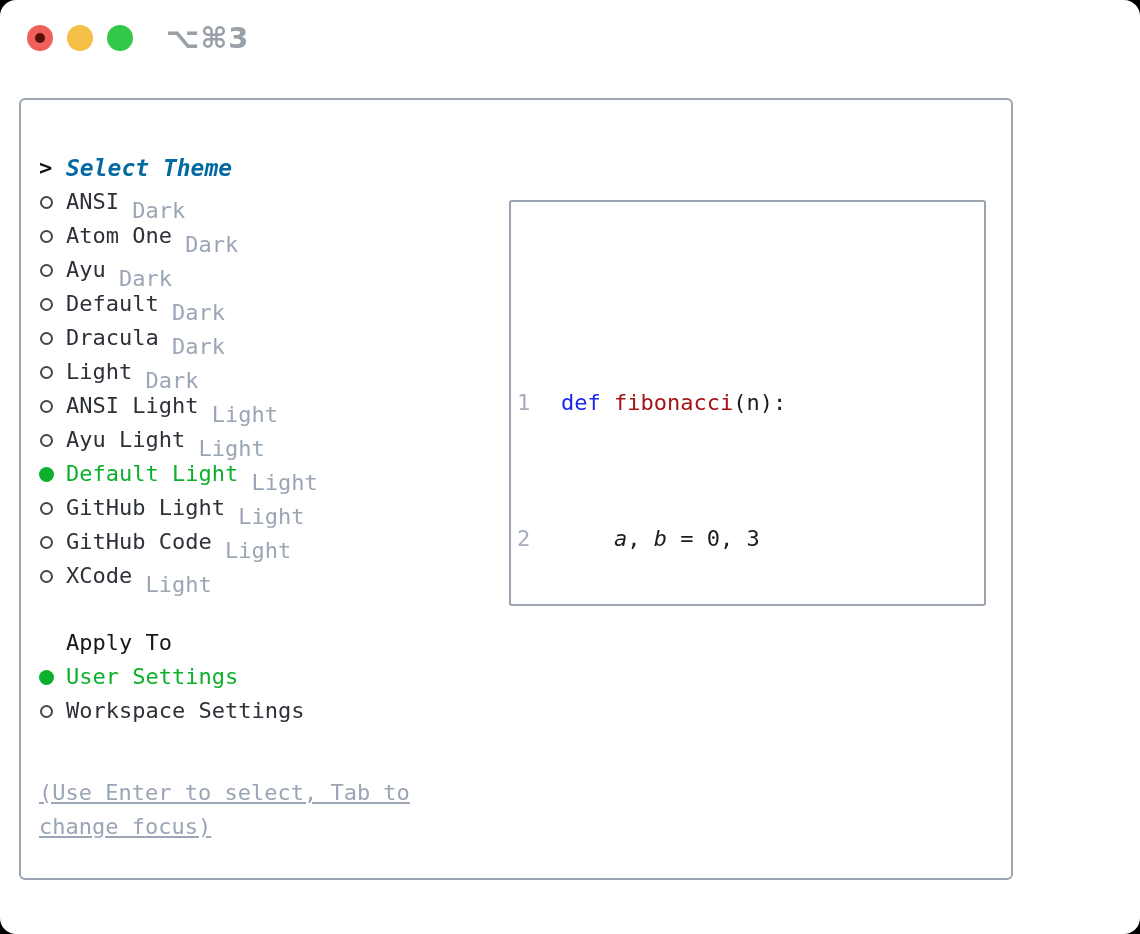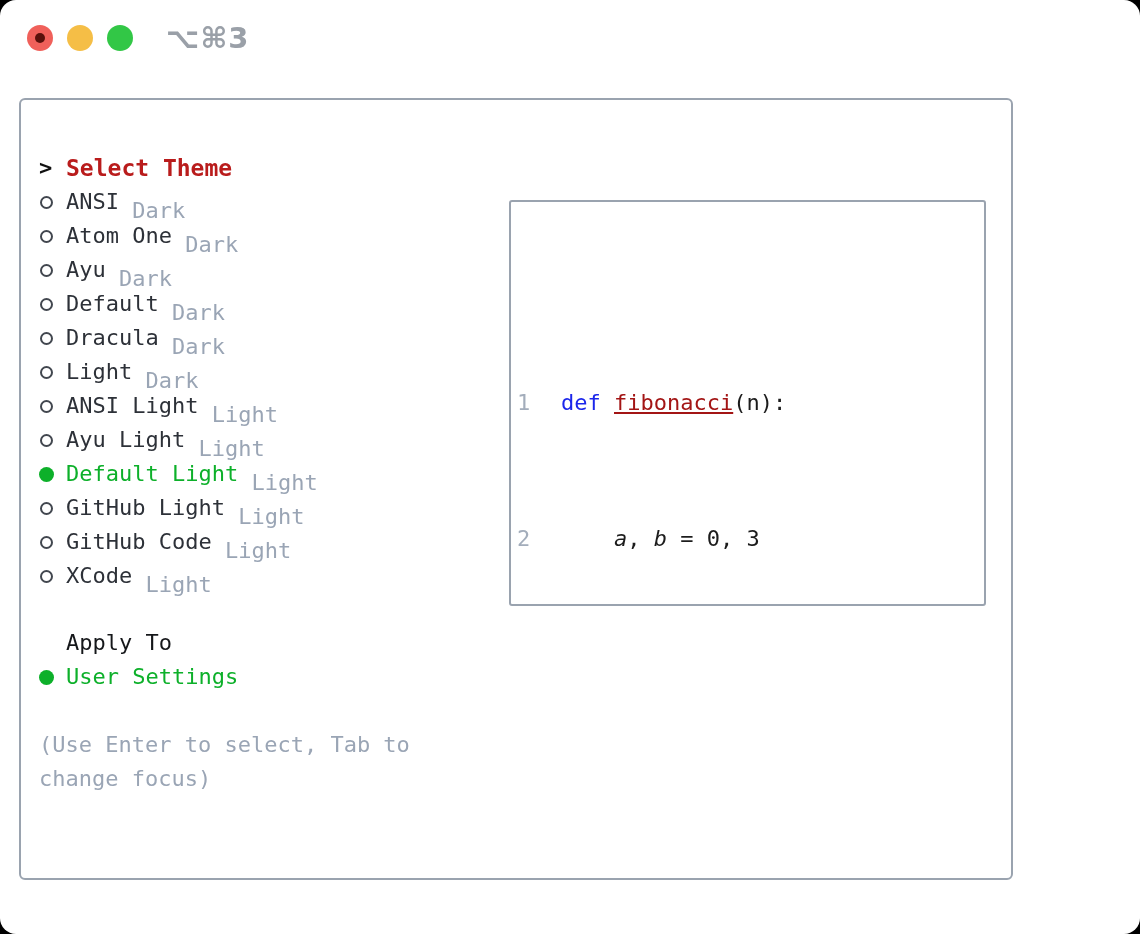--- a/index.html
+++ b/index.html
@@ -28,38 +28,38 @@
     position:absolute;left:19px;top:98px;width:990px;height:778px;
     border:2px solid var(--border);border-radius:6px;background:#fff;
   }
   
   .leftcol{position:absolute;left:18px;top:51px;width:440px;font-size:22px;line-height:34px;color:var(--text-main);}
   .row{display:flex;align-items:center;height:34px;white-space:pre;}
   .marker{width:27px;display:flex;align-items:center;flex:none;}
   .ring{width:13px;height:13px;border:2px solid var(--ring);border-radius:50%;box-sizing:border-box;margin-left:1px;}
   .dot-sel{width:15px;height:15px;border-radius:50%;background:var(--green);margin-left:0;}
   .prompt{color:#111;font-weight:700;}
-  .list-title{font-weight:700;color:#b91c1c;font-size:23px;}
+  .list-title{font-weight:700;color:#0369a1;font-size:23px;font-style:italic;}
   .variant{color:var(--gray-soft);margin-top:18px;}
   .sel .name{color:var(--green);}
   .section-title{color:#15171a;font-weight:400;}
   .spacer34{height:33px;}
-  .help{margin-top:34px;width:430px;color:var(--gray-soft);white-space:normal;}
+  .help{margin-top:48px;width:430px;color:var(--gray-soft);white-space:normal;text-decoration:underline;}
   
   .preview-title{position:absolute;left:500px;top:149px;height:34px;line-height:34px;font-size:23px;font-weight:700;color:#101114;}
   .preview-box{
     position:absolute;left:509px;top:200px;width:473px;height:402px;
     border:2px solid var(--border);border-radius:3px;background:#fff;overflow:hidden;
   }
   .codearea{position:absolute;left:6px;top:48px;font-size:22px;line-height:34px;white-space:pre;}
   .codeline{display:flex;height:34px;align-items:center;}
   .lineno{width:16px;flex:none;color:var(--lineno);}
   .codegap{width:28px;flex:none;}
   .tok-kw{color:var(--kw);}
-  .tok-fn{color:var(--fn);text-decoration:underline;}
+  .tok-fn{color:var(--fn);}
   .tok-p{color:var(--code-plain);}
   .tok-v{color:var(--code-plain);font-style:italic;}
 </style>
 </head>
 <body>
 
 <div class="window">
 
   <div class="titlebar">
     <div class="tl-dot tl-red">
@@ -156,20 +156,25 @@
         <span class="marker"></span>
         <span class="section-title">Apply To</span>
       </div>
       <div id="apply-list">
   <div class="row sel">
     <span class="marker"><span class="mk dot-sel"></span></span>
     <span class="name">User Settings</span><span> </span>
     <span class="variant"></span>
   </div>
 
+  <div class="row">
+    <span class="marker"><span class="mk ring"></span></span>
+    <span class="name">Workspace Settings</span><span> </span>
+    <span class="variant"></span>
+  </div>
 </div>
 
       <div class="help">(Use Enter to select, Tab to change focus)</div>
     </div>
 
     <div class="preview-title">Preview</div>
   </div>
 
   <div class="preview-box">
     <div class="codearea">

